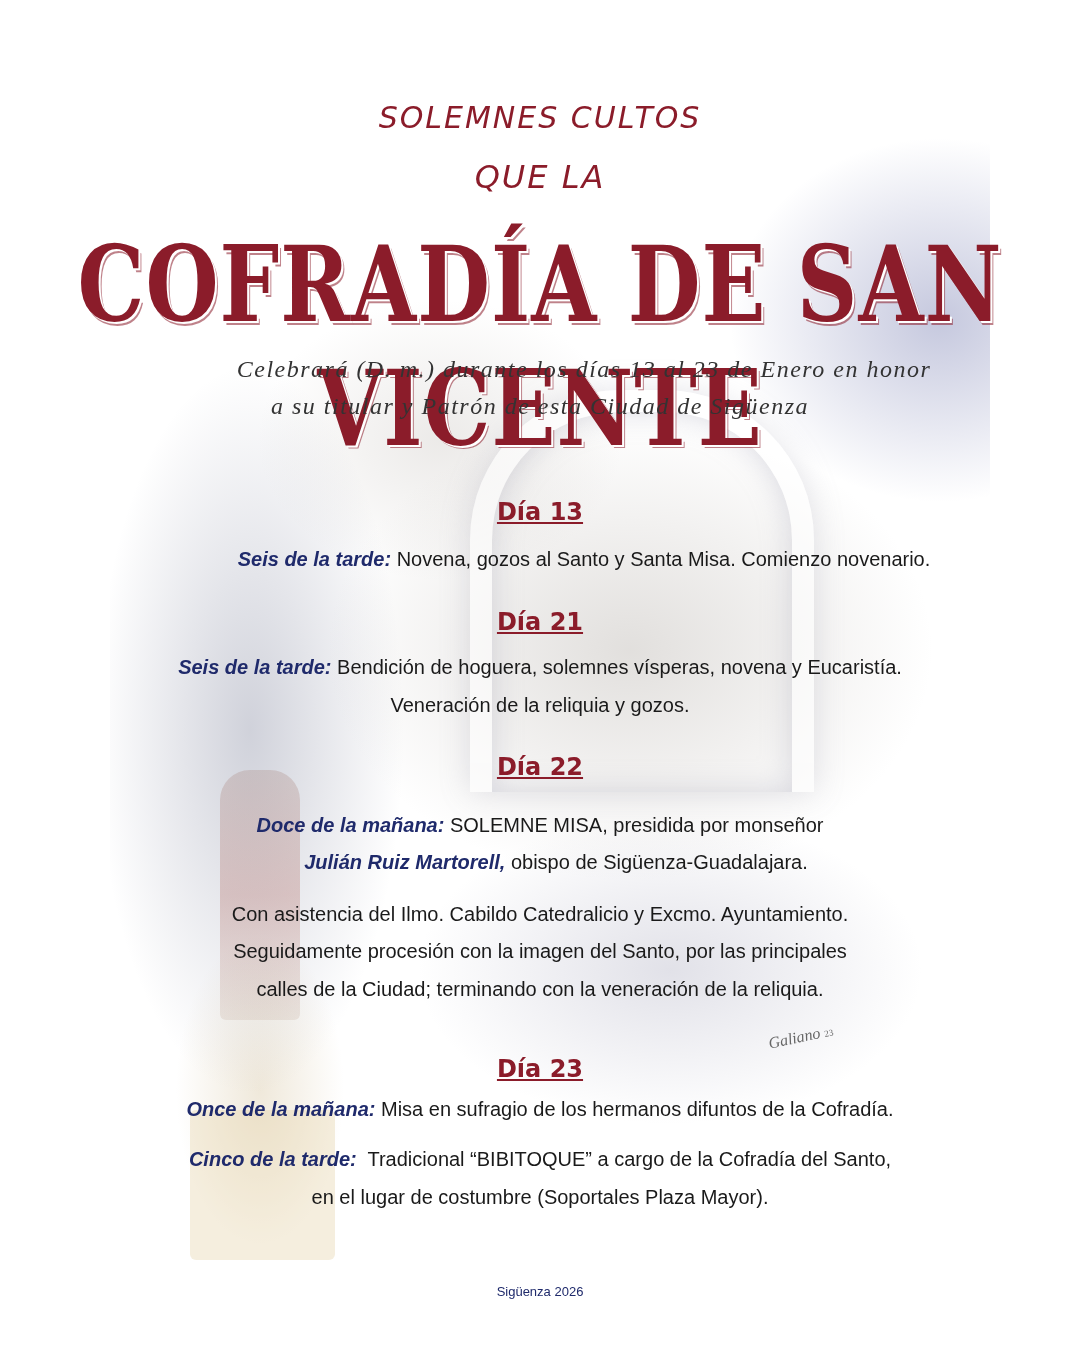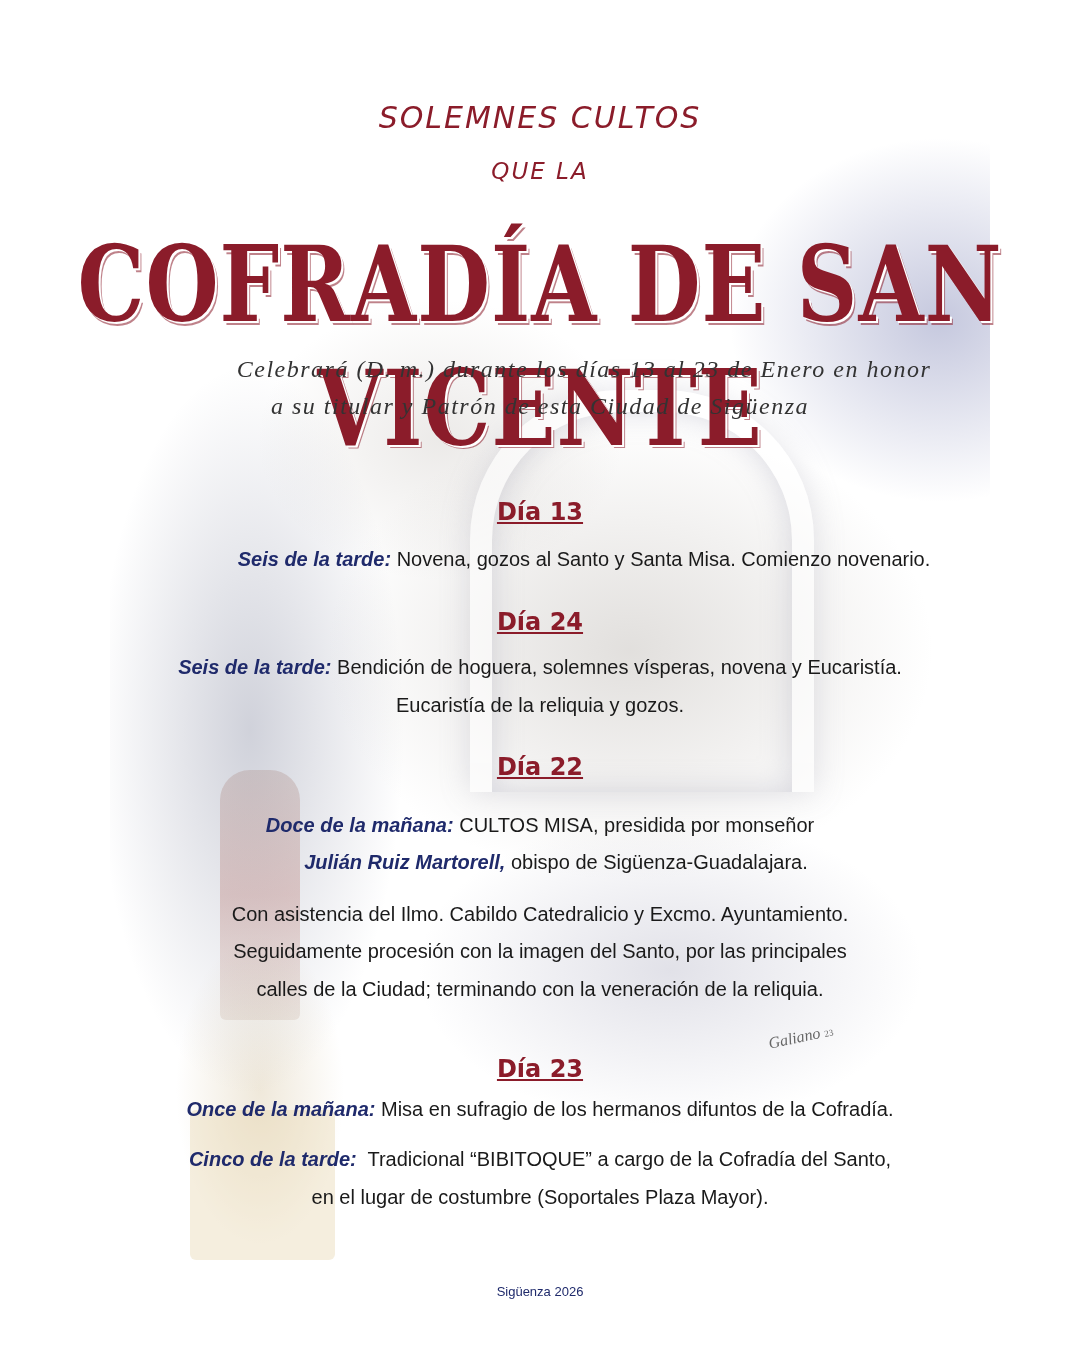--- a/index.html
+++ b/index.html
@@ -39,21 +39,21 @@
       border-radius: 6px;
       pointer-events: none;
     }
     .content { position: absolute; left: 0; top: 0; width: 1080px; height: 1350px; }
     .pre-title {
       position: absolute; left: 0; width: 1080px; text-align: center;
       color: #8b1c2a; font-style: italic; font-family: "DejaVu Sans", sans-serif;
       font-weight: normal; letter-spacing: 2px;
     }
     .pre1 { top: 100px; font-size: 30px; }
-    .pre2 { top: 158px; font-size: 23px; }
+    .pre2 { top: 158px; font-size: 32px; }
     .main-title {
       position: absolute; left: 0; width: 1080px; top: 222px; text-align: center;
       color: #8b1c2a; font-family: "DejaVu Serif", serif; font-weight: bold;
       font-size: 84px; letter-spacing: 1px; transform: scaleY(1.25); transform-origin: top center;
       text-shadow: 2px 2px 0 #ffffff, 3px 3px 0 rgba(139,28,42,0.55);
     }
     .intro {
       position: absolute; left: 0; width: 1080px; text-align: center;
       font-family: "Liberation Serif", serif; font-style: italic; color: #333;
       font-size: 24px; letter-spacing: 1.5px;
@@ -95,29 +95,29 @@
   <div class="pre-title pre2">QUE LA</div>
   <div class="main-title">COFRADÍA DE SAN VICENTE</div>
   <div class="intro intro1">Celebrará (D. m.) durante los días 13 al 23 de Enero en honor</div>
   <div class="intro intro2">a su titular y Patrón de esta Ciudad de Sigüenza</div>
 
   <div class="day-heading" style="top:498px;">Día 13</div>
   <div class="line" style="top:548px;padding-left:44px;">
     <span class="time-label">Seis de la tarde:</span><span> Novena, gozos al Santo y Santa Misa. Comienzo novenario.</span>
   </div>
 
-  <div class="day-heading" style="top:608px;">Día 24</div>
+  <div class="day-heading" style="top:608px;">Día 21</div>
   <div class="line" style="top:656px;">
     <span class="time-label">Seis de la tarde:</span><span> Bendición de hoguera, solemnes vísperas, novena y Eucaristía.</span>
   </div>
-  <div class="line" style="top:694px;">Eucaristía de la reliquia y gozos.</div>
+  <div class="line" style="top:694px;">Veneración de la reliquia y gozos.</div>
 
   <div class="day-heading" style="top:753px;">Día 22</div>
   <div class="line" style="top:814px;">
-    <span class="time-label">Doce de la mañana:</span><span> CULTOS MISA, presidida por monseñor</span>
+    <span class="time-label">Doce de la mañana:</span><span> SOLEMNE MISA, presidida por monseñor</span>
   </div>
   <div class="line" style="top:851px;margin-left:16px;">
     <span class="bishop">Julián Ruiz Martorell,</span><span> obispo de Sigüenza-Guadalajara.</span>
   </div>
   <div class="line" style="top:903px;">Con asistencia del Ilmo. Cabildo Catedralicio y Excmo. Ayuntamiento.</div>
   <div class="line" style="top:940px;">Seguidamente procesión con la imagen del Santo, por las principales</div>
   <div class="line" style="top:978px;">calles de la Ciudad; terminando con la veneración de la reliquia.</div>
 
   <div class="signature">
     <span>Galiano</span> <small>23</small>

